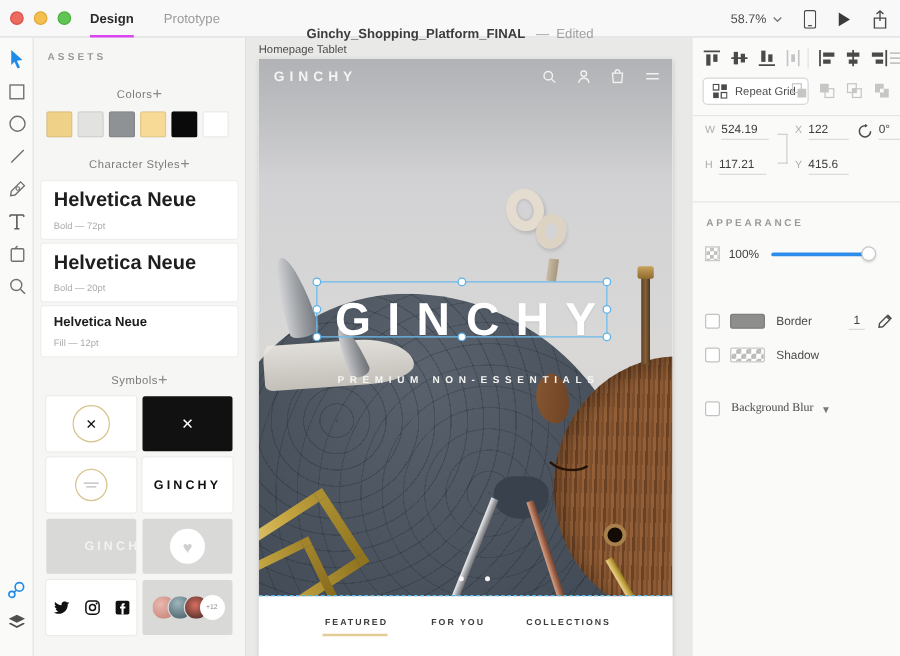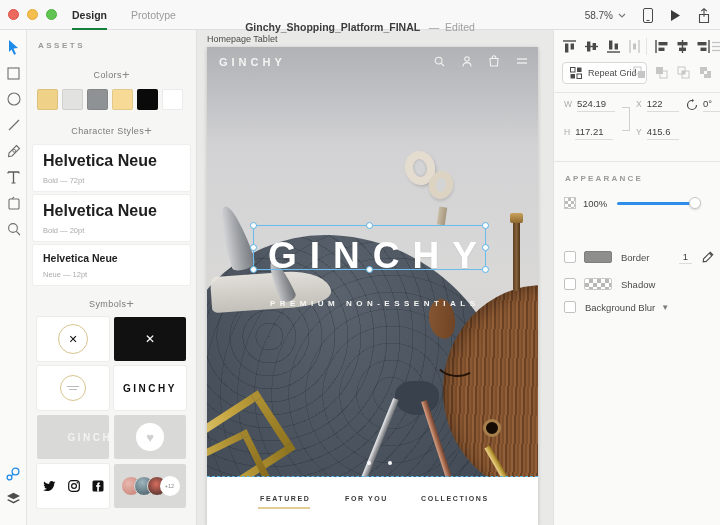--- a/index.html
+++ b/index.html
@@ -8,21 +8,21 @@
 
   
   .topbar { position:absolute; left:0; top:0; width:720px; height:30px; background:#F8F8F8; border-bottom:1px solid #DFDFDF; z-index:50; }
   .lights { position:absolute; left:8px; top:9px; display:flex; gap:8px; }
   .light { width:11px; height:11px; border-radius:50%; }
   .light.red { background:#EC6A5E; border:1px solid #DD5147; }
   .light.yellow { background:#F5BF4F; border:1px solid #E0A936; }
   .light.green { background:#61C554; border:1px solid #4EB13F; }
   .mode-tabs { position:absolute; left:72px; top:0; height:30px; display:flex; gap:24px; align-items:center; }
   .mode-tab { font-size:10.5px; color:#9B9B9B; height:30px; line-height:30px; cursor:default; }
-  .mode-tab.active { color:#2B2B2B; font-weight:bold; border-bottom:2px solid #15803d; }
+  .mode-tab.active { color:#2B2B2B; font-weight:bold; border-bottom:2px solid #d946ef; }
   .doc-title { position:absolute; left:0; right:0; top:0; height:30px; line-height:30px; text-align:center; font-size:10.5px; color:#3C3C3C; font-weight:bold; pointer-events:none;margin-top:12px; }
   .doc-title .muted { color:#A0A0A0; font-weight:normal; }
   .tb-right { position:absolute; right:10px; top:0; height:30px; display:flex; align-items:center; gap:17px; }
   .zoom-ctl { display:flex; align-items:center; gap:5px; font-size:10px; color:#4A4A4A; }
   .tb-icon svg { display:block; }
 
   
   .toolrail { position:absolute; left:0; top:30px; width:27px; height:495px; background:#FAFAF9; border-right:1px solid #E3E3E1; z-index:40; }
   .tool { width:27px; height:26px; display:flex; align-items:center; justify-content:center; }
   .toolrail .spacer { height:4px; }
@@ -283,21 +283,21 @@
   <div class="style-card">
     <div class="style-name-lg">Helvetica Neue</div>
     <div class="style-detail">Bold — 72pt</div>
   </div>
   <div class="style-card">
     <div class="style-name-lg">Helvetica Neue</div>
     <div class="style-detail">Bold — 20pt</div>
   </div>
   <div class="style-card">
     <div class="style-name-sm">Helvetica Neue</div>
-    <div class="style-detail">Neue — 12pt</div>
+    <div class="style-detail">Fill — 12pt</div>
   </div>
 
   <div class="sect-row" style="margin-top:14px;">
     <span class="sect-label">Symbols</span>
     <span class="plus">+</span>
   </div>
   <div class="sym-grid">
     <div class="sym-tile white">
       <span class="circle-x">✕</span>
     </div>
@@ -566,18 +566,18 @@
         </svg>
     </span>
   </div>
 
   <div class="app-row" style="top:247px;">
     <span class="cb"></span>
     <span class="chip checkered"></span>
     <span class="row-label">Shadow</span>
   </div>
 
-  <div class="app-row" style="top:270px;">
+  <div class="app-row" style="top:290px;font-family:Liberation Serif, serif;">
     <span class="cb"></span>
     <span class="row-label">Background Blur</span>
     <span class="chev">▼</span>
   </div>
 </div>
 
 </body></html>

